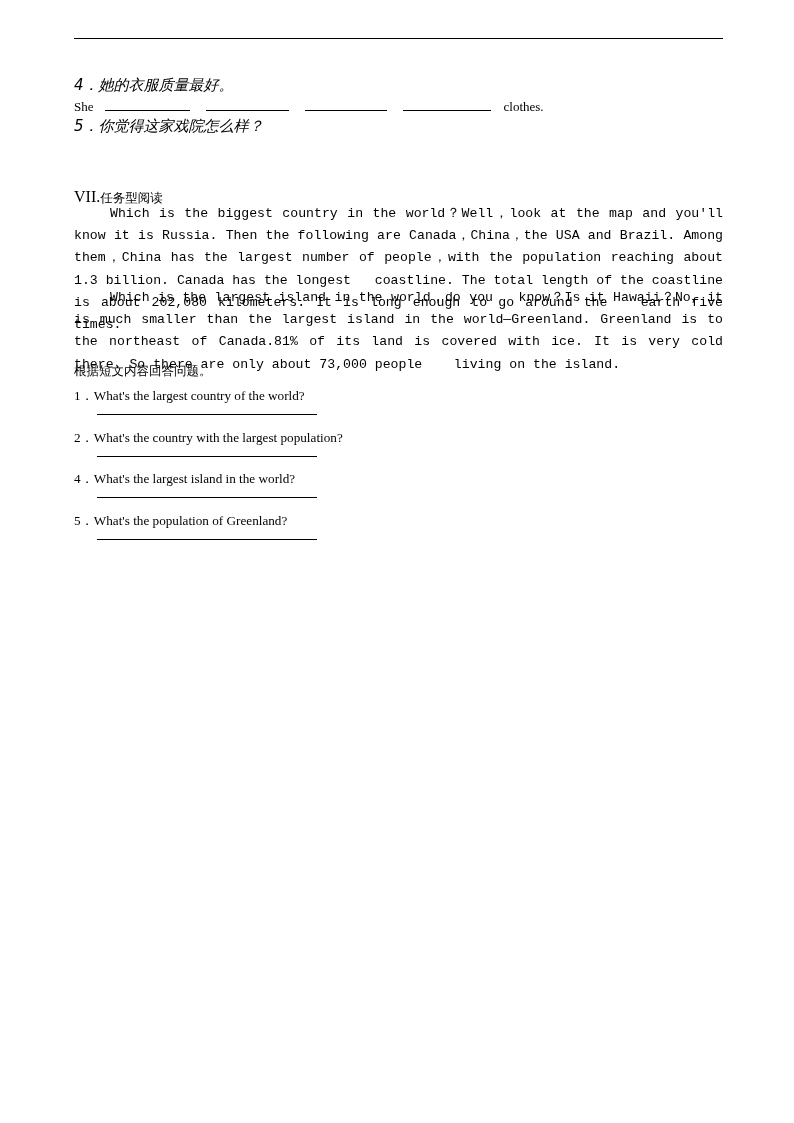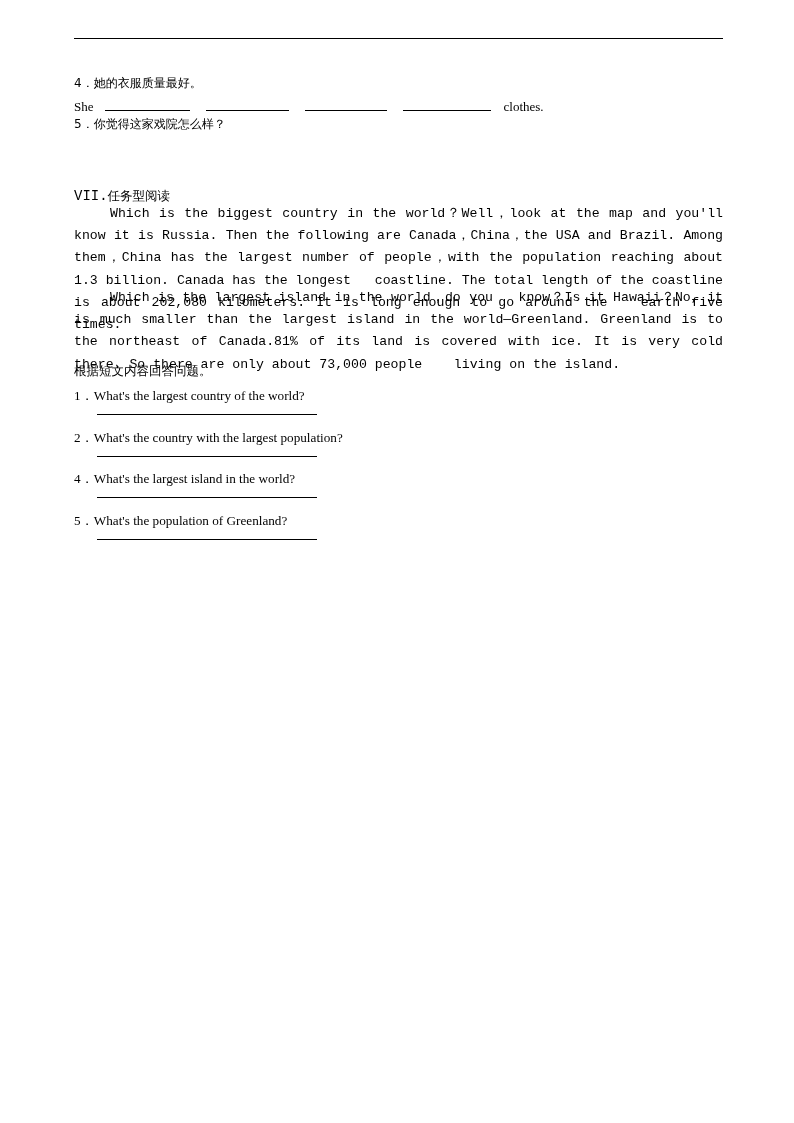--- a/index.html
+++ b/index.html
@@ -29,23 +29,24 @@
     left: 74px;
     top: 38px;
     width: 649px;
     height: 0;
     border-top: 1.6px solid #000;
   }
 
   
   .cn {
     font-family: "DejaVu Sans", "Liberation Sans", sans-serif;
-    font-size: 12px;
+    font-size: 15px;
     line-height: 1.15;
     letter-spacing: 0px;
+    font-style: italic;
   }
   .en {
     font-family: "Liberation Serif", "DejaVu Serif", serif;
     font-size: 13px;
   }
 
   .abs { position: absolute; white-space: nowrap; }
 
   
   #item4-cn { left: 74px; top: 77px; }
@@ -82,22 +83,22 @@
 
   
   #sec7-heading {
     position: absolute;
     left: 74px;
     top: 188px;
     font-family: "DejaVu Sans", "Liberation Sans", sans-serif;
     font-size: 12.5px;
   }
   #sec7-heading .roman {
-    font-family: Liberation Mono, monospace;
-    font-size: 14px;
+    font-family: Liberation Serif, serif;
+    font-size: 16px;
   }
 
   .passage {
     position: absolute;
     left: 74px;
     width: 649px;
     font-family: Liberation Mono, monospace;
     font-size: 13.2px;
     line-height: 22.2px;
     text-align: justify;

